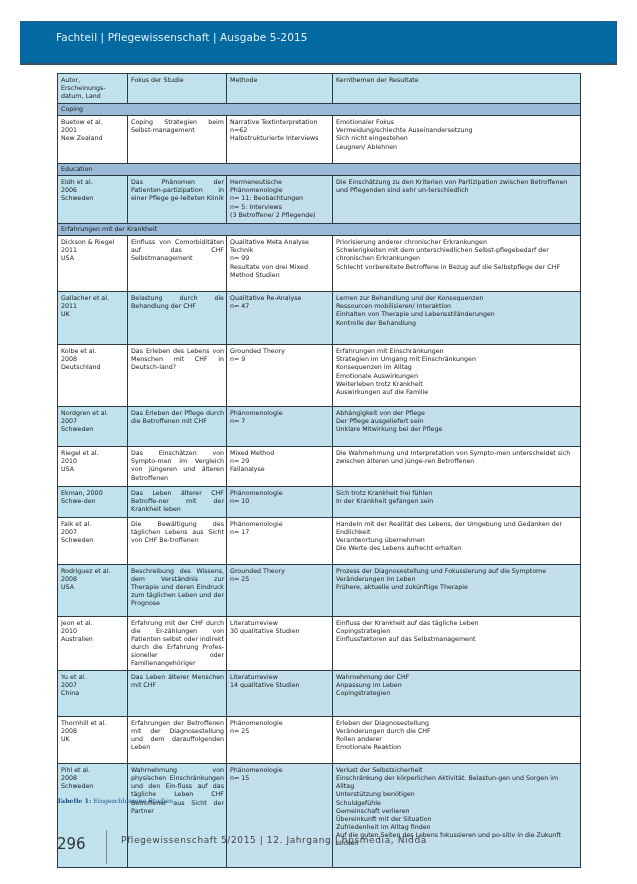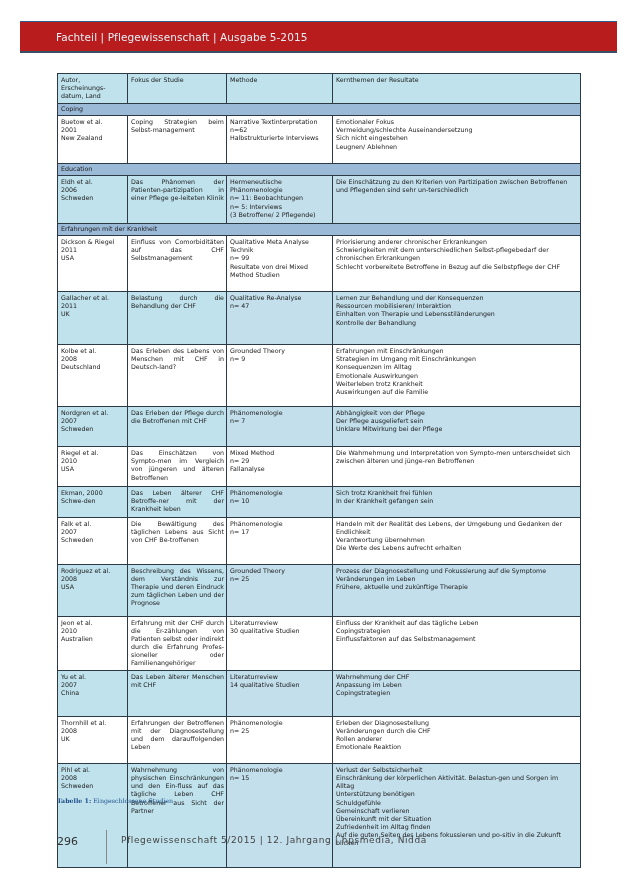--- a/index.html
+++ b/index.html
@@ -1,22 +1,22 @@
 <!DOCTYPE html>
 <html><head>
 <meta charset="utf-8">
 <style>
   html, body { margin: 0; padding: 0; }
   body {
     width: 637px; height: 884px; background: #ffffff; position: relative; overflow: hidden;
     font-family: "DejaVu Sans", sans-serif; color: #1a1a1a;
   }
   .banner {
-    position: absolute; left: 20px; top: 21px; width: 597px; height: 32px;
-    background: #b91c1c; border-top: 1px solid #2a5f8f; border-bottom: 2px solid #3a4f63;
+    position: absolute; left: 20px; top: 21px; width: 597px; height: 44px;
+    background: #0369a1; border-top: 1px solid #2a5f8f; border-bottom: 2px solid #3a4f63;
     box-sizing: border-box;
   }
   .banner-text {
     position: absolute; left: 36px; top: 9px; color: #e6f0f8;
     font-size: 10.5px; letter-spacing: 0.1px;
   }
   .tbl {
     position: absolute; left: 57px; top: 73px; width: 523px;
     border-collapse: collapse; table-layout: fixed;
     font-size: 6.3px; line-height: 8.1px;
@@ -35,21 +35,21 @@
   .tbl tr.blue td { background: #bfe2ec; }
   .tbl tr.blue td.c3, .tbl tr.blue td.c4 { background: #c3dfeb; }
   .tbl td.c2 { text-align: justify; }
   .line { display: block; }
   .caption {
     position: absolute; left: 57px; top: 797px; font-size: 6.3px; color: #1e4f8c;
     font-family: "DejaVu Serif", serif;
   }
   .caption b { font-weight: bold; }
   .page-num {
-    position: absolute; left: 57px; top: 835px; font-size: 11px; color: #333;
+    position: absolute; left: 57px; top: 835px; font-size: 15px; color: #333;
   }
   .footer-rule {
     position: absolute; left: 106px; top: 830px; width: 1px; height: 34px; background: #888;
   }
   .footer-text {
     position: absolute; left: 121px; top: 835px; font-size: 9px; color: #444; letter-spacing: 0.6px;
   }
 </style>
 </head>
 <body>

